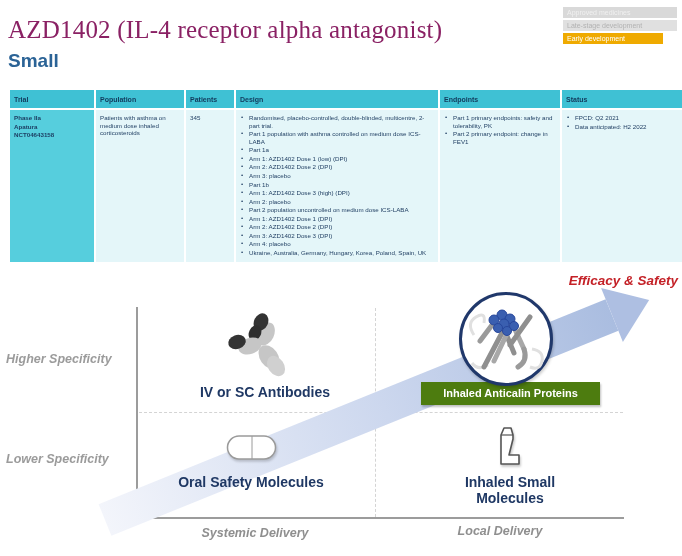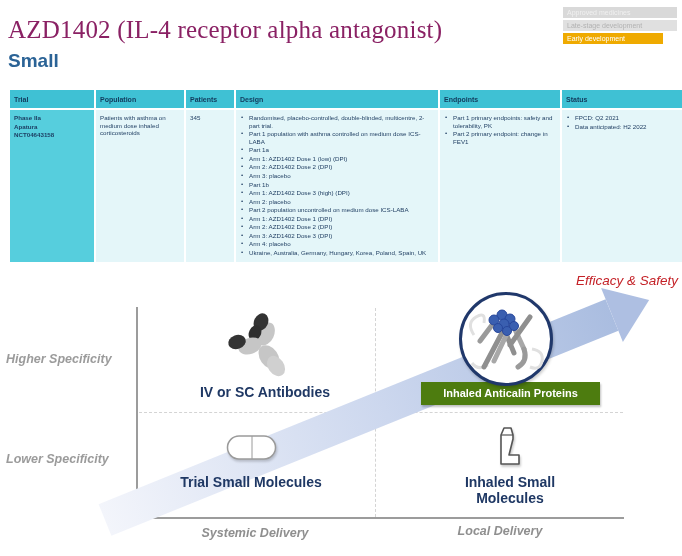--- a/index.html
+++ b/index.html
@@ -23,21 +23,21 @@
                   text-align:left;padding:4px 4px;height:10px;vertical-align:middle;}
   .trial-table td{background:#e4f6f9;font-size:6.2px;line-height:1.22;vertical-align:top;
                   padding:4px 4px;color:#1b3a5f;}
   .trial-table td.trial-cell{background:#56cedd;font-weight:bold;}
   .trial-cell div{margin-bottom:1px;}
   .bullet{position:relative;padding-left:9px;margin-bottom:1px;}
   .bullet::before{content:"•";position:absolute;left:1px;top:-1px;}
 
   
   .eff-safety{position:absolute;left:530px;top:273px;width:148px;text-align:right;
-              font-size:13.5px;font-weight:normal;font-style:italic;color:#c42127;}
+              font-size:13.5px;font-weight:bold;font-style:italic;color:#c42127;}
   .axis-v{position:absolute;left:136px;top:307px;width:2px;height:212px;background:#9c9c9c;z-index:1;}
   .axis-h{position:absolute;left:136px;top:517px;width:488px;height:2px;background:#9c9c9c;z-index:1;}
   .dash-h{position:absolute;left:139px;top:412px;width:484px;height:0;border-top:1.5px dashed #d4d4d4;z-index:1;}
   .dash-v{position:absolute;left:375px;top:308px;height:209px;width:0;border-left:1.5px dashed #d4d4d4;z-index:1;}
   .arrow-svg{position:absolute;left:0;top:0;width:682px;height:556px;z-index:2;pointer-events:none;}
 
   .spec-label{position:absolute;left:6px;width:130px;font-size:12.5px;font-weight:bold;
               font-style:italic;color:#9b9b9b;z-index:3;}
   .deliv-label{position:absolute;width:190px;text-align:center;font-size:12.5px;font-weight:bold;
                font-style:italic;color:#8f8f8f;z-index:3;}
@@ -181,21 +181,21 @@
         <circle cx="1" cy="-8" r="4.5"></circle>
       </g>
     </svg>
   </div>
   <div class="navy-box">Inhaled Anticalin Proteins</div>
 
   <svg class="capsule" width="52" height="28" viewBox="0 0 52 28">
     <rect x="1.5" y="2" width="48" height="23" rx="11.5" fill="#ffffff" stroke="#9a9a9a" stroke-width="1.5"></rect>
     <line x1="26" y1="2" x2="26" y2="25" stroke="#9a9a9a" stroke-width="1"></line>
   </svg>
-  <div class="q-label" style="left:173px;top:474px;">Trial Small Molecules</div>
+  <div class="q-label" style="left:173px;top:474px;">Oral Safety Molecules</div>
 
   <svg class="inhaler" width="38" height="46" viewBox="0 0 38 46">
     <path d="M12 9 L15 2 L22 2 L24 9 L24 13 L20 29 L30 29 L30 38 L12 38 Z" fill="#ffffff" stroke="#555555" stroke-width="1.6" stroke-linejoin="round"></path>
     <line x1="12" y1="9" x2="24" y2="9" stroke="#555555" stroke-width="1.2"></line>
   </svg>
   <div class="q-label" style="left:432px;top:474px;">Inhaled Small Molecules</div>
 
 </div>
 
 </body></html>

